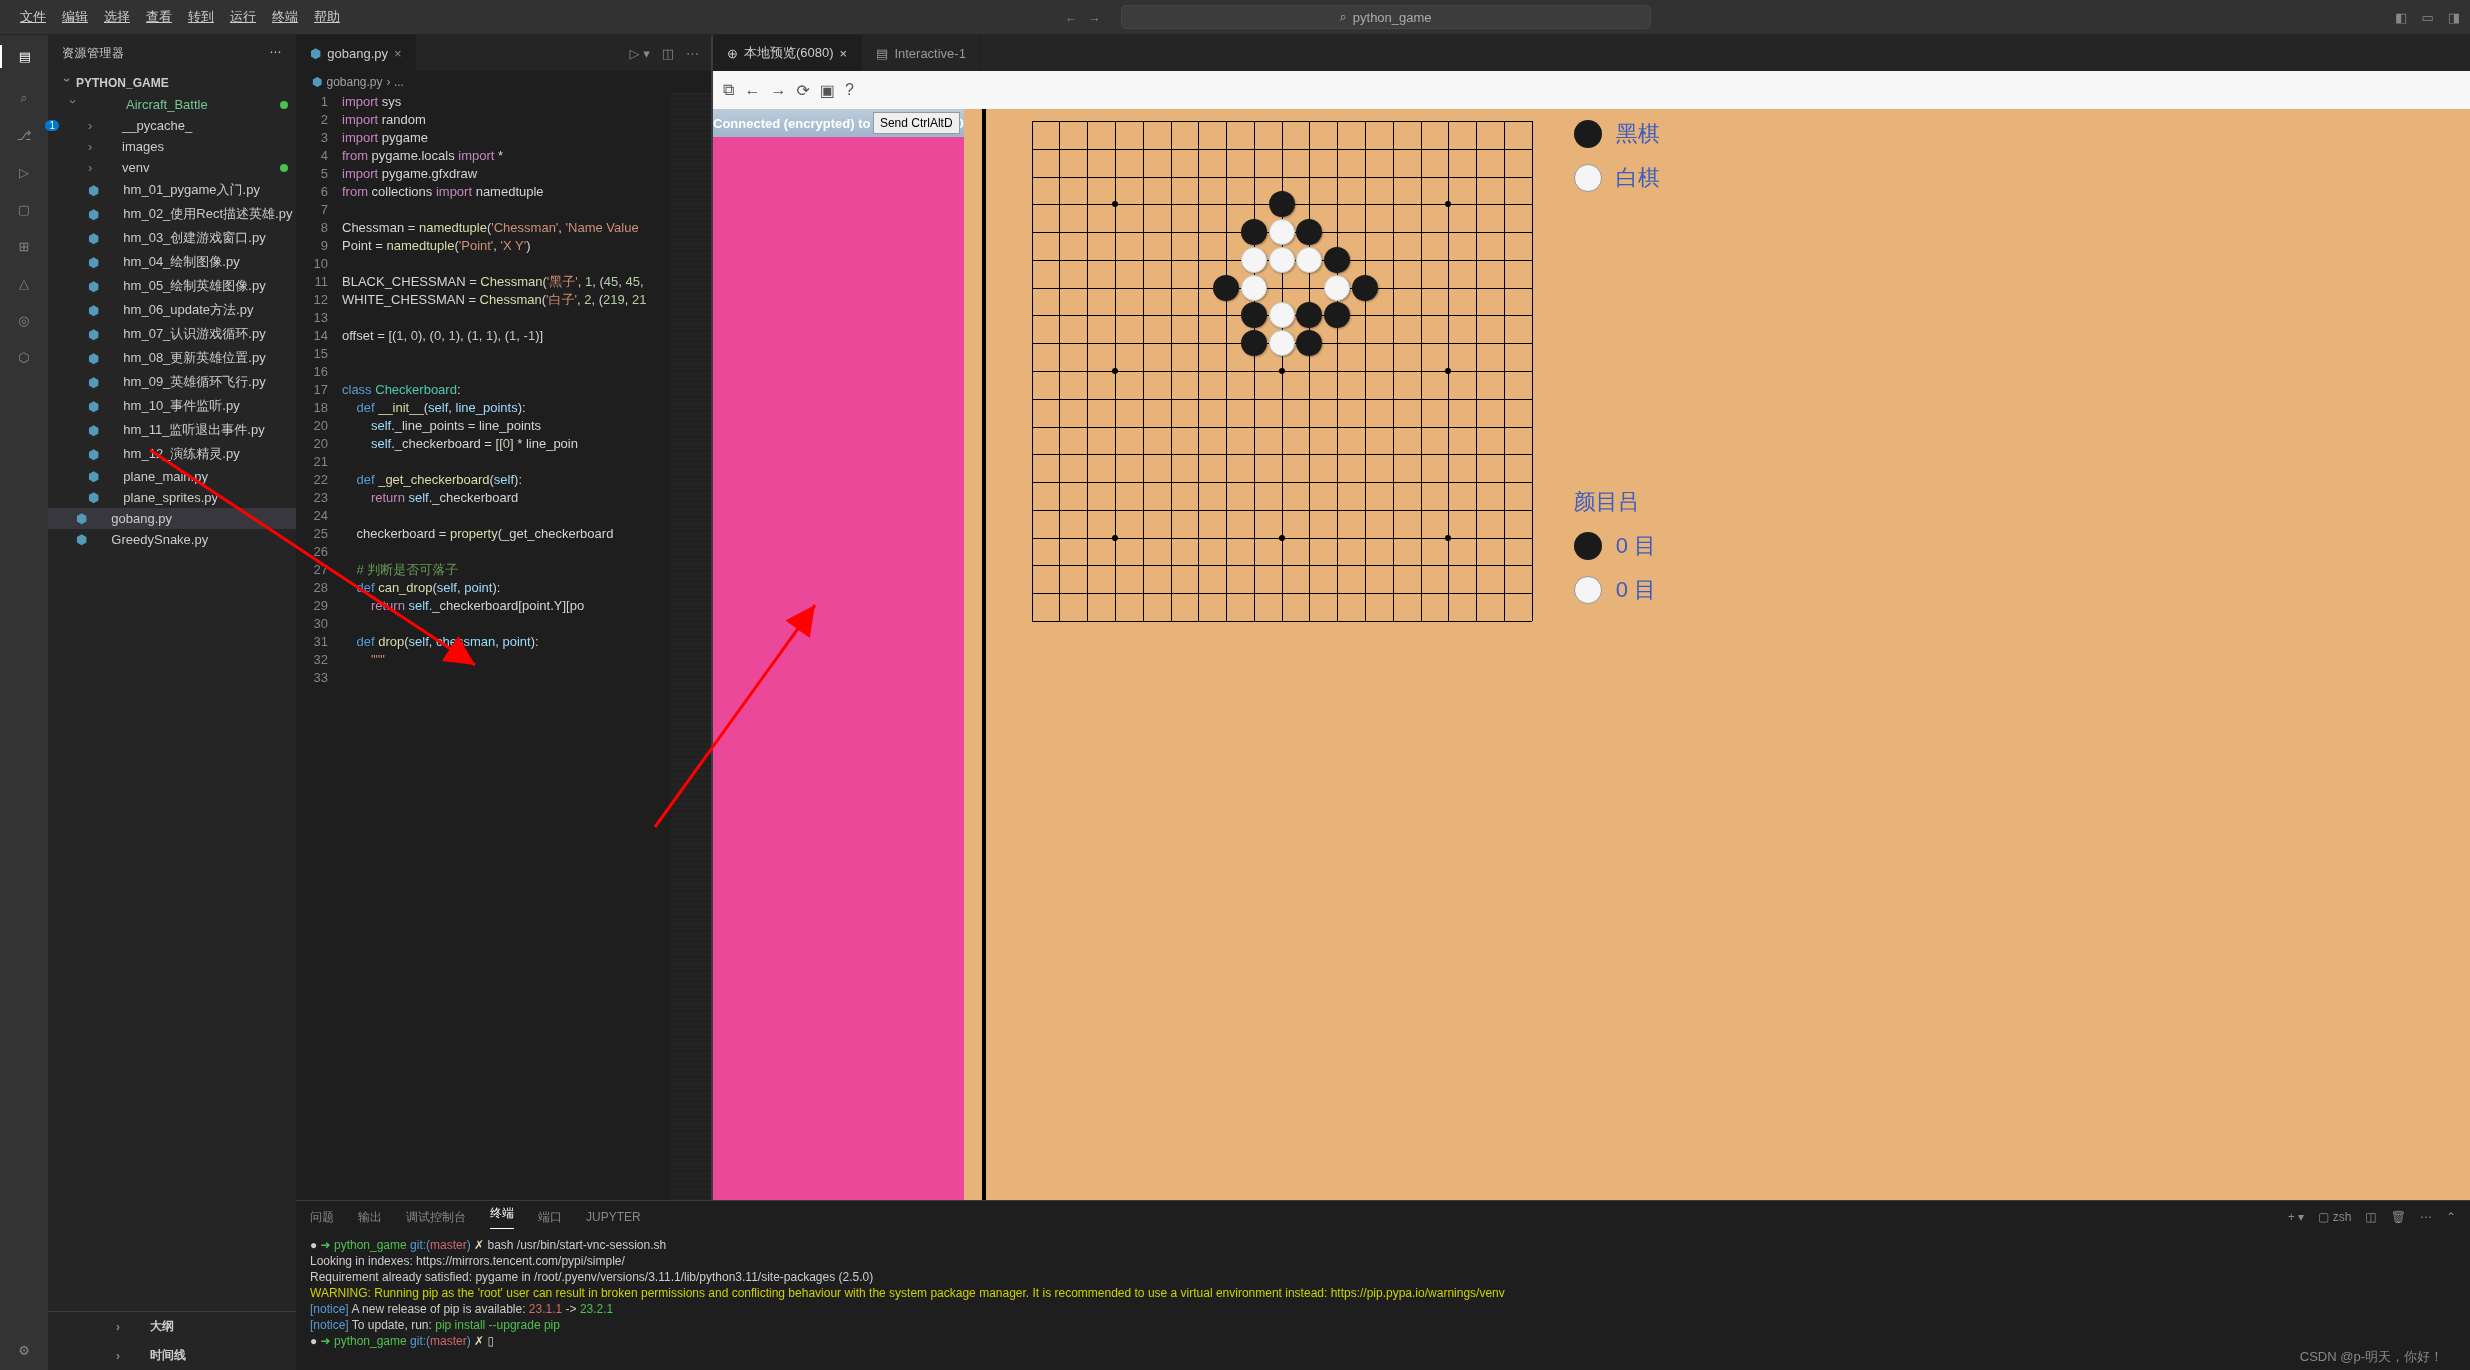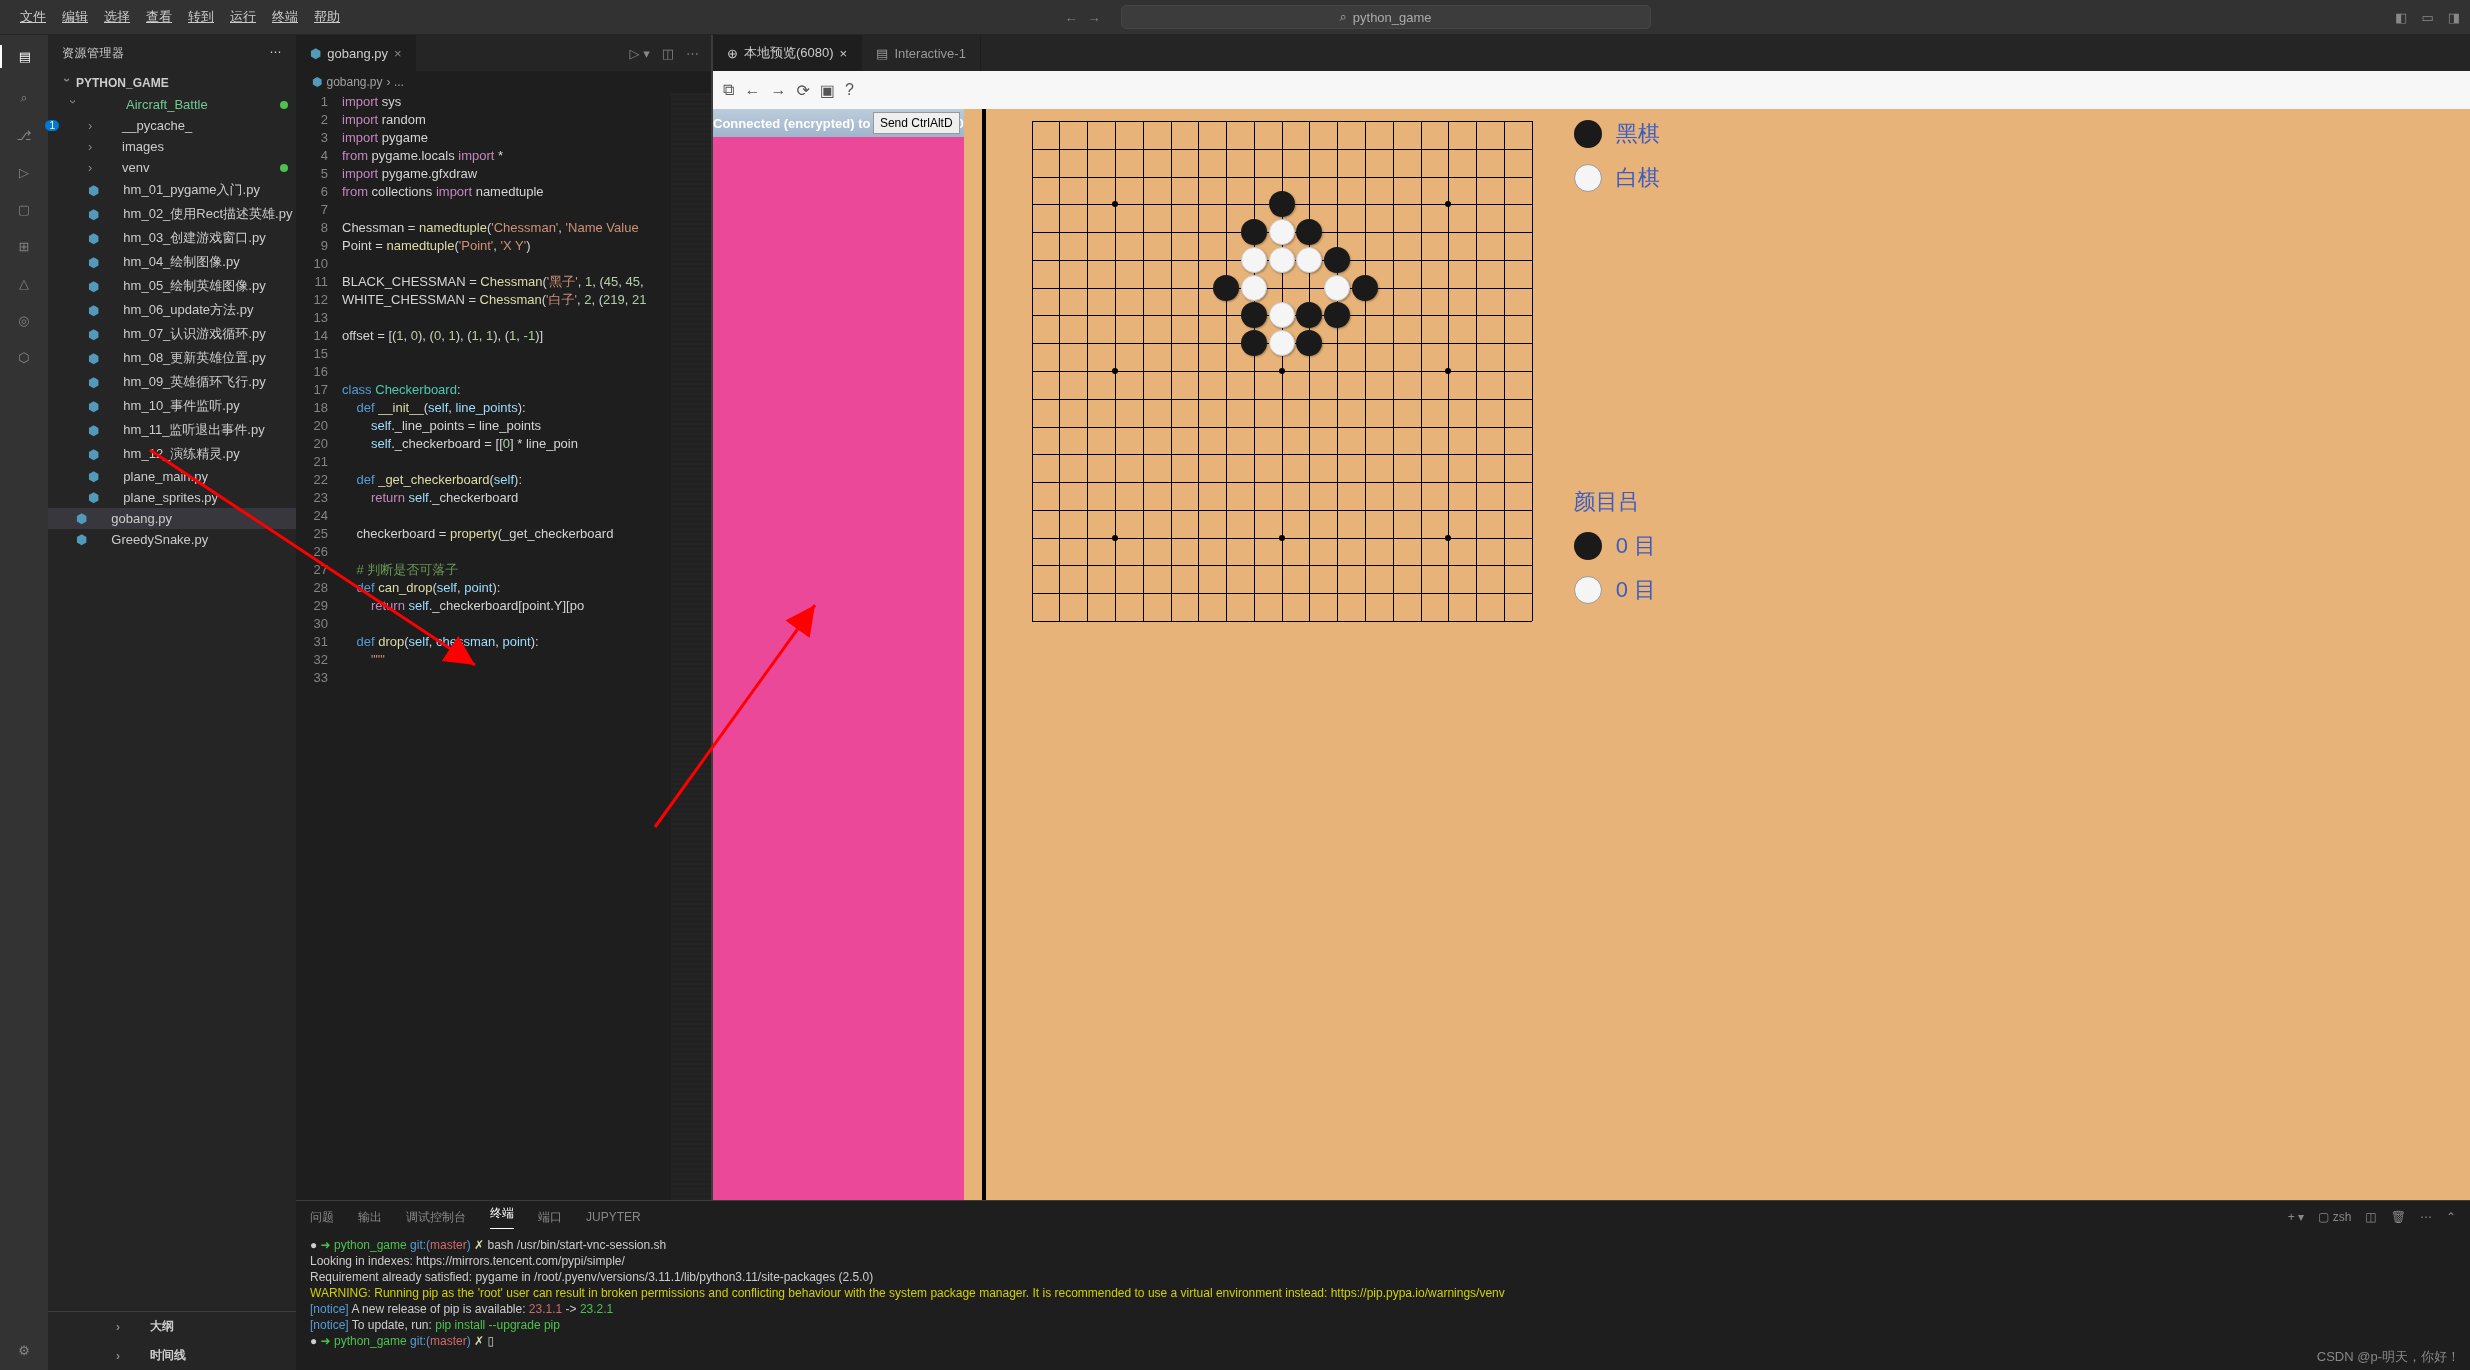--- a/index.html
+++ b/index.html
@@ -110,21 +110,21 @@
 .terminal { flex: 1; padding: 4px 14px; font-family: Consolas, monospace; font-size: 12px; line-height: 16px; overflow: hidden; }
 .term-green { color: #4ec04e; }
 .term-blue { color: #569cd6; }
 .term-red { color: #d16969; }
 .term-yellow { color: #dcdcaa; }
 .term-yellowwarn { color: #d0d000; }
 
 
 .arrow-svg { position: absolute; pointer-events: none; z-index: 100; }
 
-.watermark { position: absolute; bottom: 4px; right: 10px; font-size: 13px; color: #888; z-index: 50; }
+.watermark { position: absolute; bottom: 4px; right: 27px; font-size: 13px; color: #888; z-index: 50; }
 </style>
 </head>
 <body>
 
 <div class="titlebar">
   <div class="menu">
     <span>文件</span>
     <span>编辑</span>
     <span>选择</span>
     <span>查看</span>

